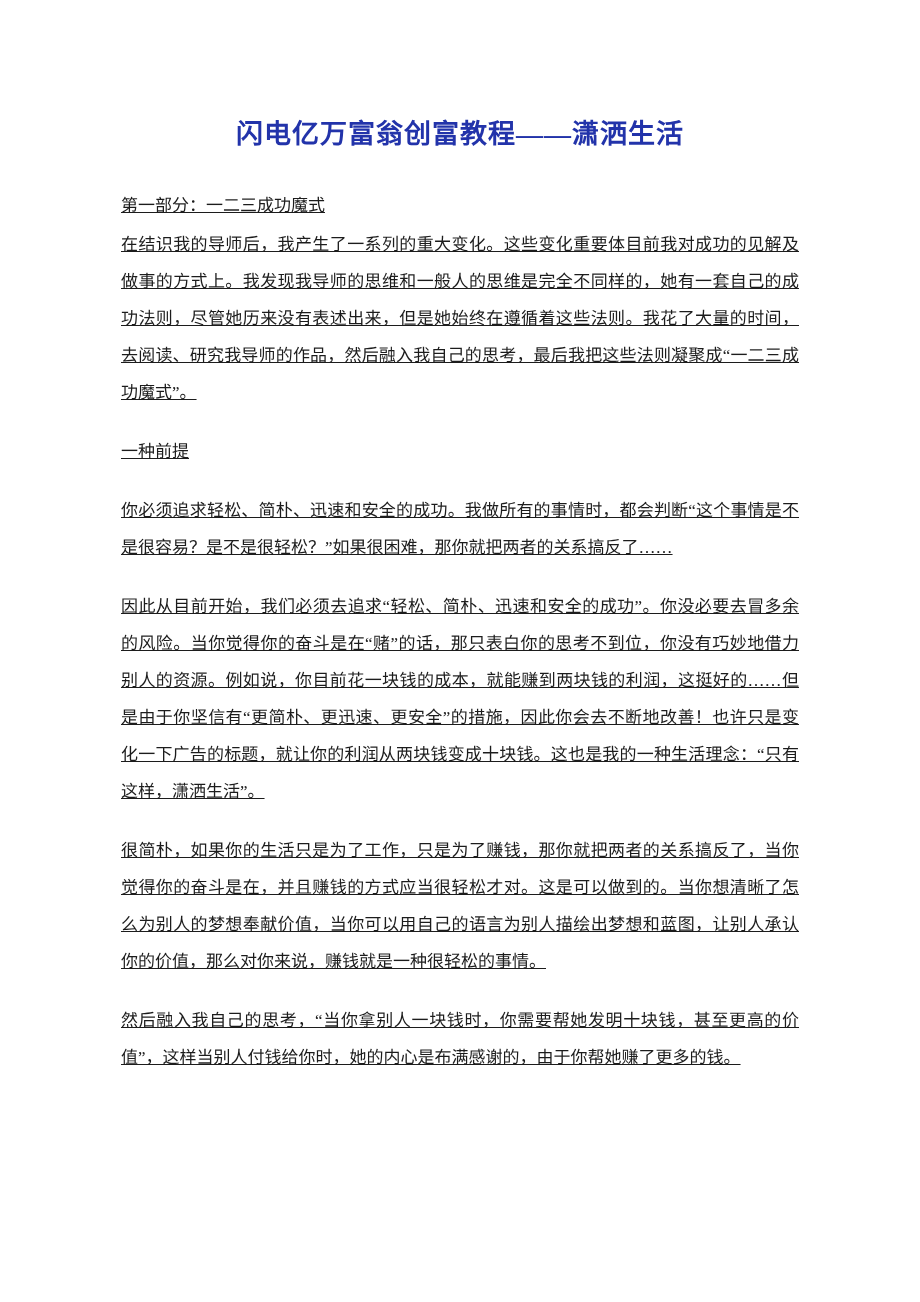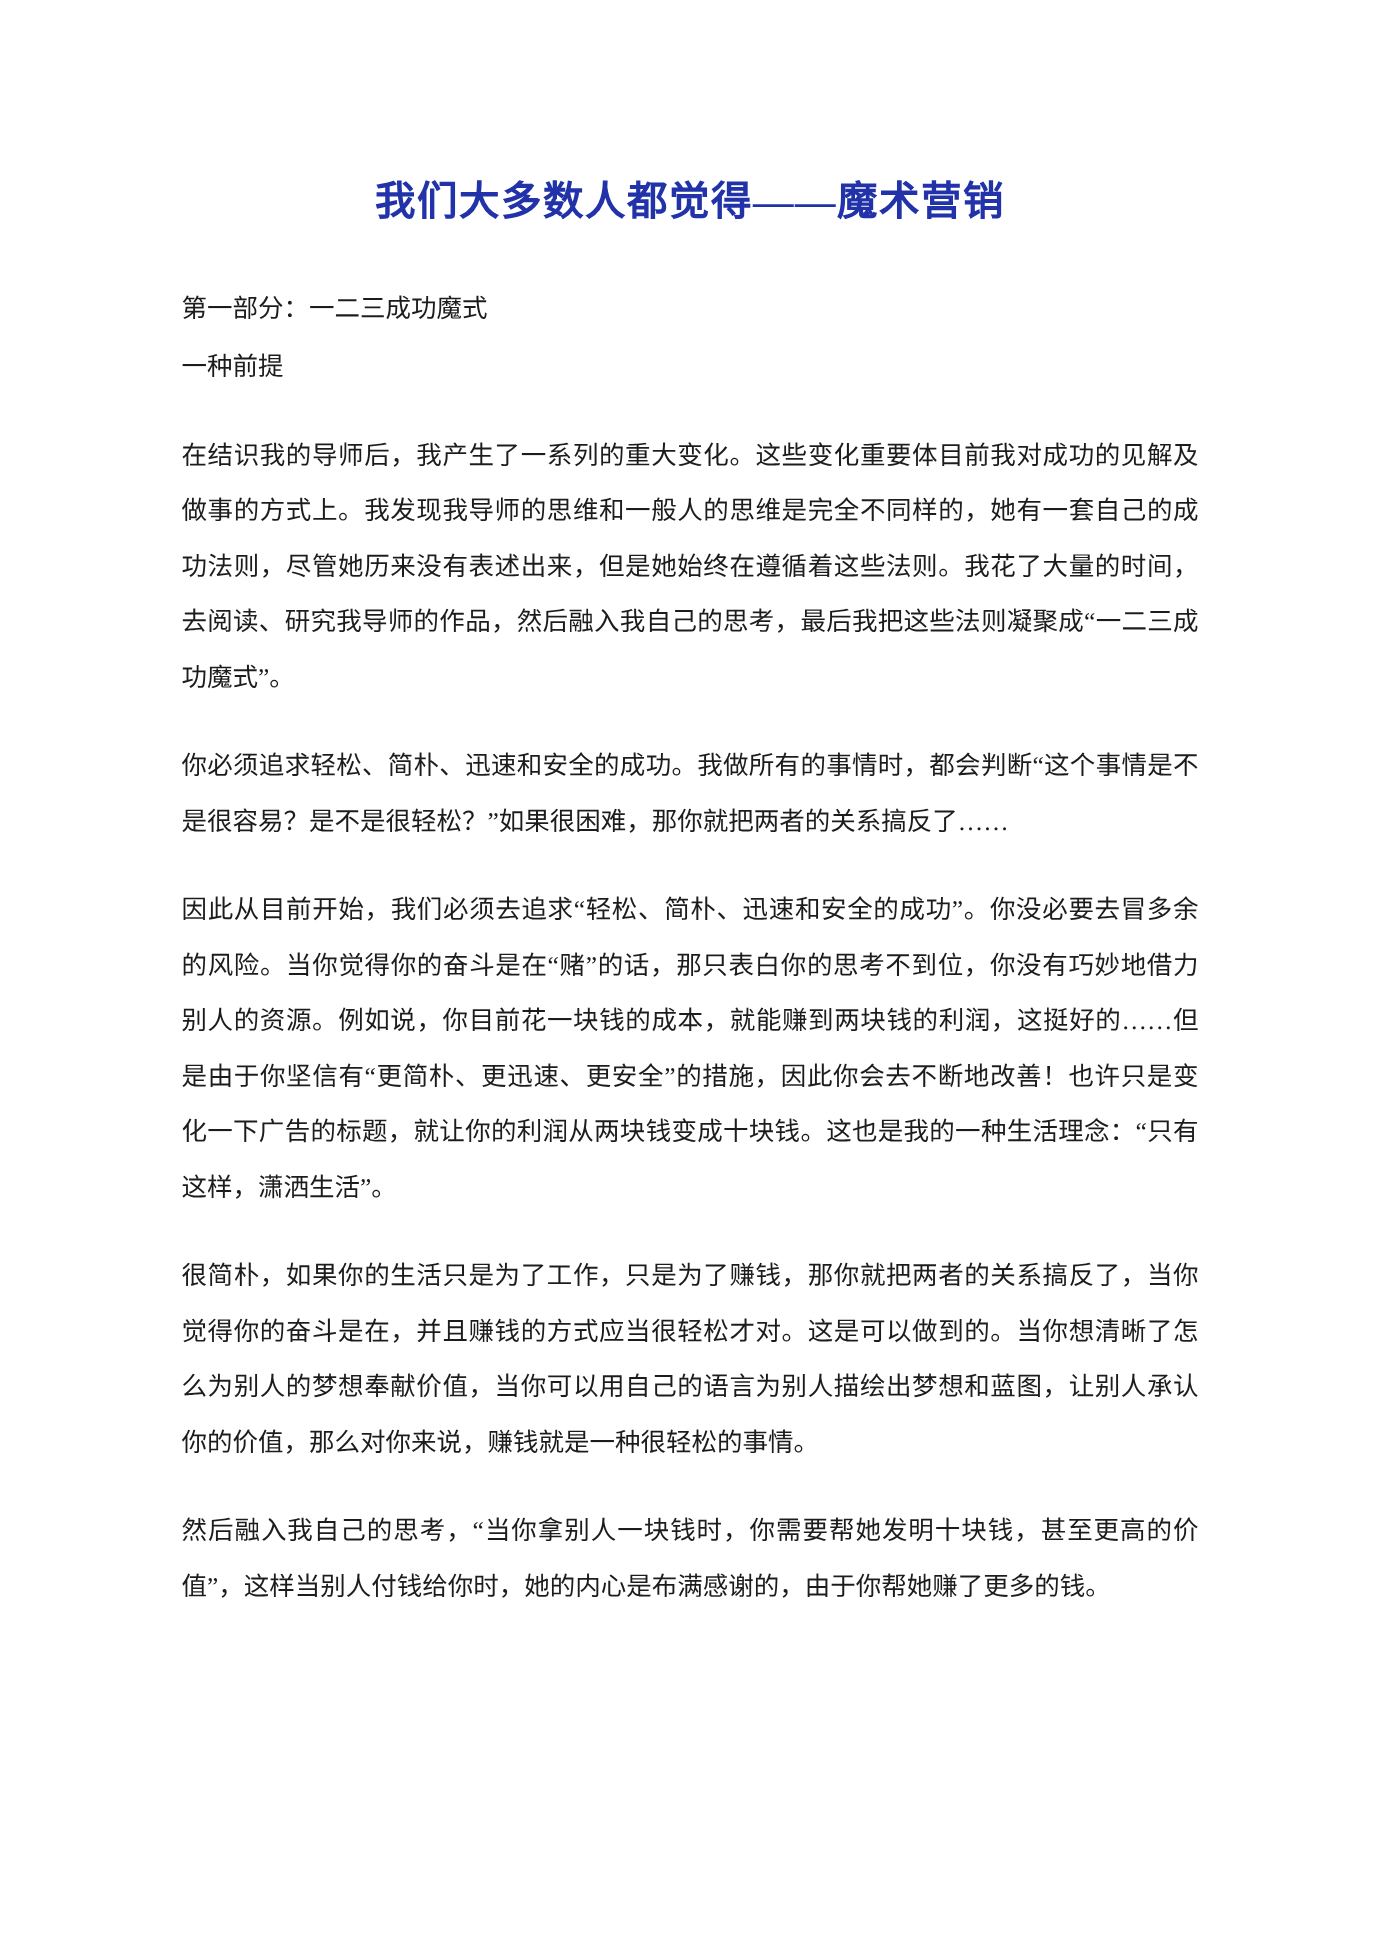--- a/index.html
+++ b/index.html
@@ -29,40 +29,41 @@
     font-family: "Liberation Serif", "DejaVu Serif", serif;
   }
   .content {
     width: 678px;
     margin: 0 auto 0 121px;
     color: #1c1c1c;
     font-size: 17px;
     line-height: 37px;
     text-align: justify;
     text-justify: inter-ideograph;
+    text-decoration: underline;
   }
   .para {
     margin: 0 0 22px 0;
     padding: 0;
     word-break: break-all;
   }
   .para.section-head {
     margin-bottom: 2px;
   }
 </style>
 </head>
 <body>
 
 <div class="page">
 
-  <h1 class="doc-title" style="color:#2233aa">我们大多数人都觉得——魔术营销</h1>
+  <h1 class="doc-title" style="color:#2233aa">闪电亿万富翁创富教程——潇洒生活</h1>
 
   <div class="content">
     <p class="para section-head">第一部分：一二三成功魔式</p>
+    <p class="para">在结识我的导师后，我产生了一系列的重大变化。这些变化重要体目前我对成功的见解及做事的方式上。我发现我导师的思维和一般人的思维是完全不同样的，她有一套自己的成功法则，尽管她历来没有表述出来，但是她始终在遵循着这些法则。我花了大量的时间，去阅读、研究我导师的作品，然后融入我自己的思考，最后我把这些法则凝聚成“一二三成功魔式”。</p>
     <p class="para">一种前提</p>
-    <p class="para">在结识我的导师后，我产生了一系列的重大变化。这些变化重要体目前我对成功的见解及做事的方式上。我发现我导师的思维和一般人的思维是完全不同样的，她有一套自己的成功法则，尽管她历来没有表述出来，但是她始终在遵循着这些法则。我花了大量的时间，去阅读、研究我导师的作品，然后融入我自己的思考，最后我把这些法则凝聚成“一二三成功魔式”。</p>
     <p class="para">你必须追求轻松、简朴、迅速和安全的成功。我做所有的事情时，都会判断“这个事情是不是很容易？是不是很轻松？”如果很困难，那你就把两者的关系搞反了……</p>
     <p class="para">因此从目前开始，我们必须去追求“轻松、简朴、迅速和安全的成功”。你没必要去冒多余的风险。当你觉得你的奋斗是在“赌”的话，那只表白你的思考不到位，你没有巧妙地借力别人的资源。例如说，你目前花一块钱的成本，就能赚到两块钱的利润，这挺好的……但是由于你坚信有“更简朴、更迅速、更安全”的措施，因此你会去不断地改善！也许只是变化一下广告的标题，就让你的利润从两块钱变成十块钱。这也是我的一种生活理念：“只有这样，潇洒生活”。</p>
     <p class="para">很简朴，如果你的生活只是为了工作，只是为了赚钱，那你就把两者的关系搞反了，当你觉得你的奋斗是在，并且赚钱的方式应当很轻松才对。这是可以做到的。当你想清晰了怎么为别人的梦想奉献价值，当你可以用自己的语言为别人描绘出梦想和蓝图，让别人承认你的价值，那么对你来说，赚钱就是一种很轻松的事情。</p>
     <p class="para">然后融入我自己的思考，“当你拿别人一块钱时，你需要帮她发明十块钱，甚至更高的价值”，这样当别人付钱给你时，她的内心是布满感谢的，由于你帮她赚了更多的钱。</p>
   </div>
 
 </div>
 
 </body></html>

